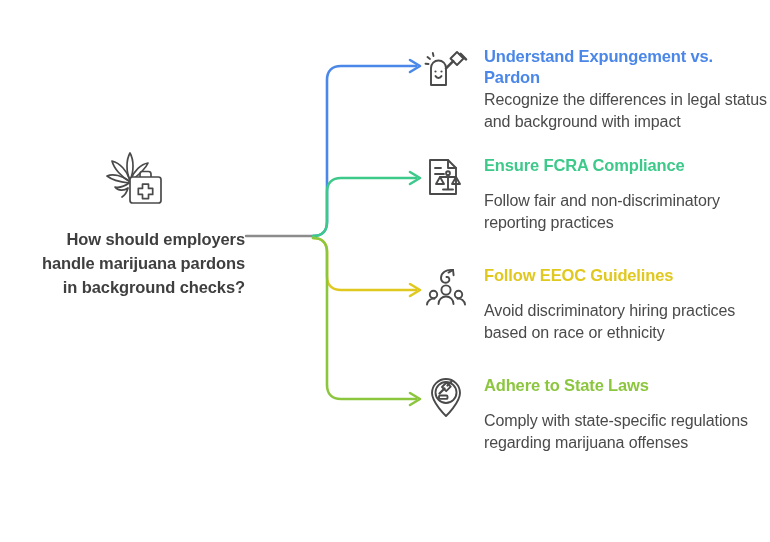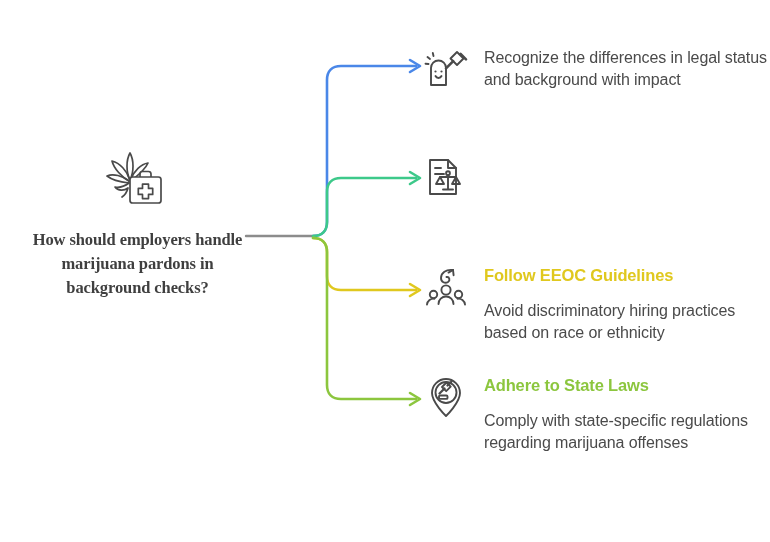--- a/index.html
+++ b/index.html
@@ -22,22 +22,21 @@
     width: 770px;
     height: 542px;
   }
 
   
   #central-node {
     position: absolute;
     left: 30px;
     top: 150px;
     width: 215px;
-    text-align: center;
-    font-family: Liberation Serif, serif;
+    text-align: right;
   }
   #central-icon {
     display: block;
     margin: 0 auto 14px auto;
     width: 76px;
     height: 64px;
   }
   #central-title {
     font-size: 16.5px;
     font-weight: bold;
@@ -179,20 +178,21 @@
           <path d="M9.5 10 l-0.7 -3"></path>
           <path d="M4.5 18 l-3 -0.3"></path>
 
           <path d="M26.5 12.5 l6.5 -6.5 6.5 6.5 -6.5 6.5 z"></path>
 
           <path d="M29.2 15.2 L22 22.4" stroke-width="2.6"></path>
           <path d="M36.6 8 L42 13.4" stroke-width="2.6"></path>
         </g>
       </svg>
       <div class="branch-text">
+        <div class="branch-heading" style="color:#4a87e8">Understand Expungement vs. Pardon</div>
         <div class="branch-body">Recognize the differences in legal status and background with impact</div>
       </div>
     </div>
 
     <div class="branch" id="branch-1">
       <svg class="branch-icon" viewBox="0 0 44 44" fill="none">
         <g stroke="#4a4a4a" stroke-width="1.9" stroke-linecap="round" stroke-linejoin="round" fill="none">
 
           <path d="M6 5 h18 l8 8 v26 H6 z"></path>
           <path d="M24 5 v8 h8"></path>
@@ -203,20 +203,24 @@
           <circle cx="24" cy="18.2" r="1.9"></circle>
           <path d="M16 22 h16"></path>
 
           <path d="M16 22 l-4 7 h8 z"></path>
 
           <path d="M32 22 l-4 7 h8 z"></path>
 
           <path d="M19 34.5 h10"></path>
         </g>
       </svg>
+      <div class="branch-text">
+        <div class="branch-heading" style="color:#3dc98a">Ensure FCRA Compliance</div>
+        <div class="branch-body">Follow fair and non-discriminatory reporting practices</div>
+      </div>
     </div>
 
     <div class="branch" id="branch-2">
       <svg class="branch-icon" viewBox="0 0 44 44" fill="none">
         <g stroke="#4a4a4a" stroke-width="1.9" stroke-linecap="round" stroke-linejoin="round" fill="none">
 
           <path d="M29 5 C22 4 17 8 17 13 C17 17 21 19 24 17 C26.5 15.2 25.5 11.5 22.5 12"></path>
           <path d="M29 5 l-4.5 2.6"></path>
           <path d="M29 5 l0.6 5.2"></path>
 

